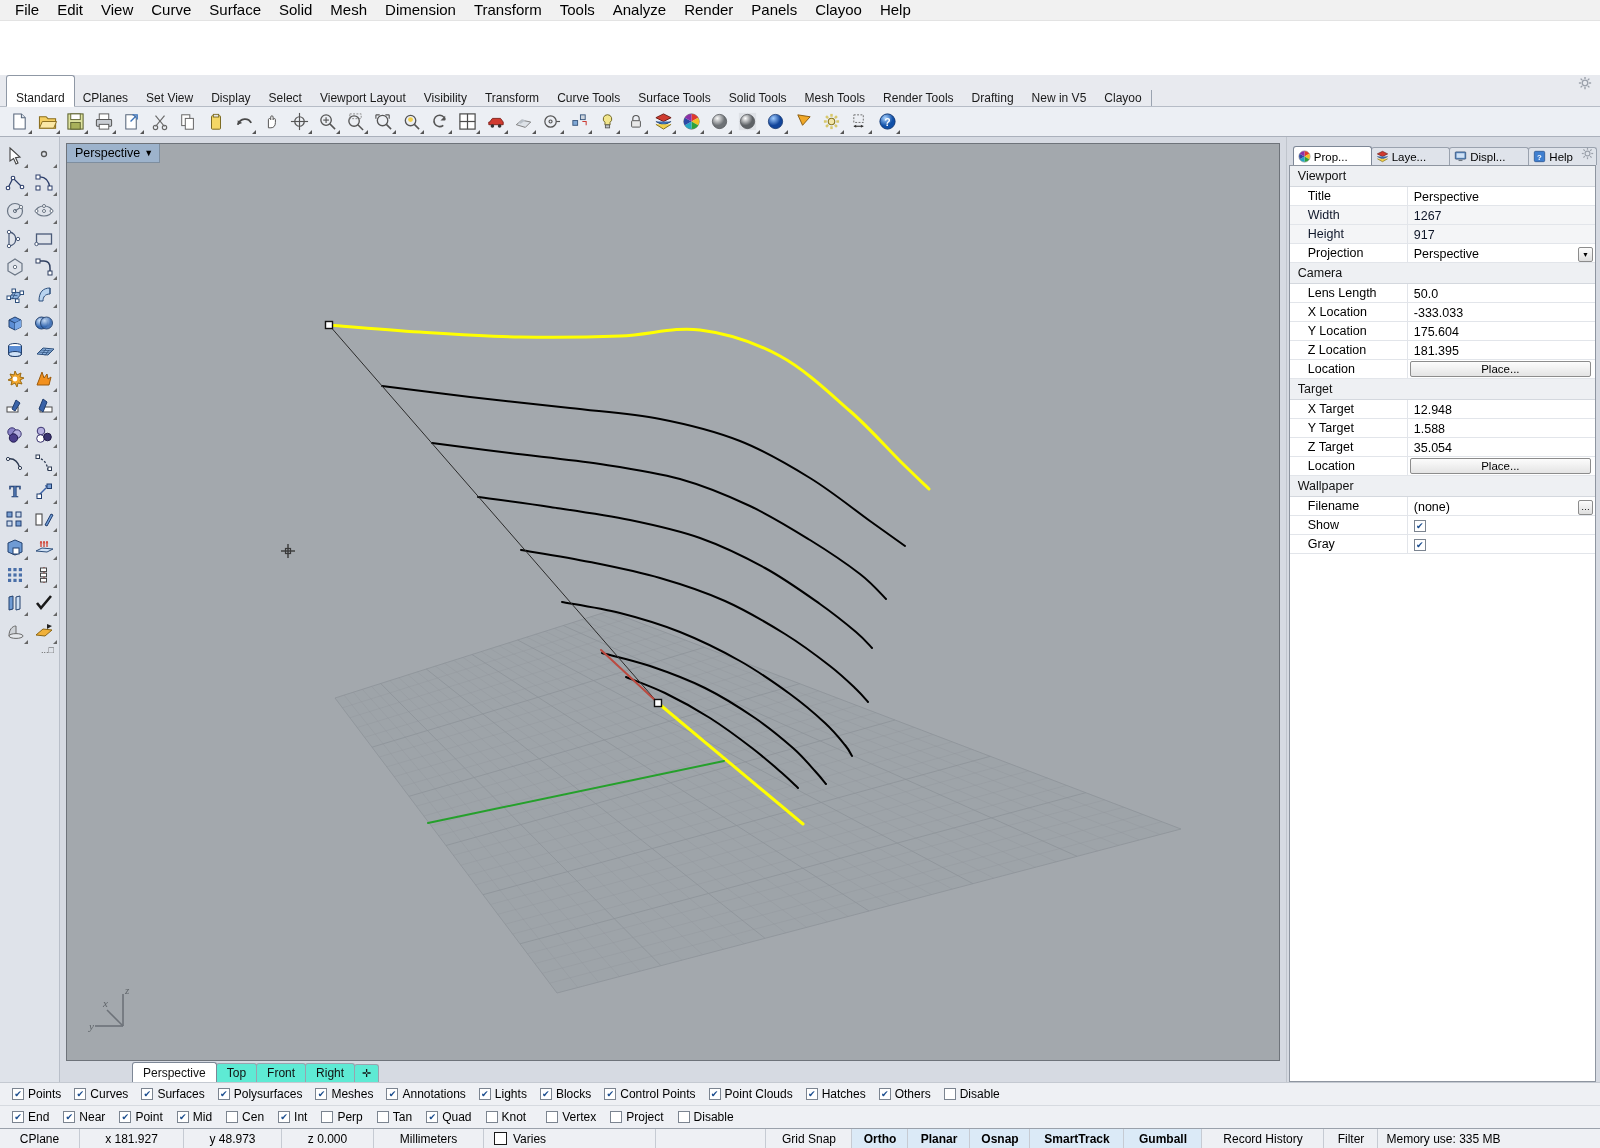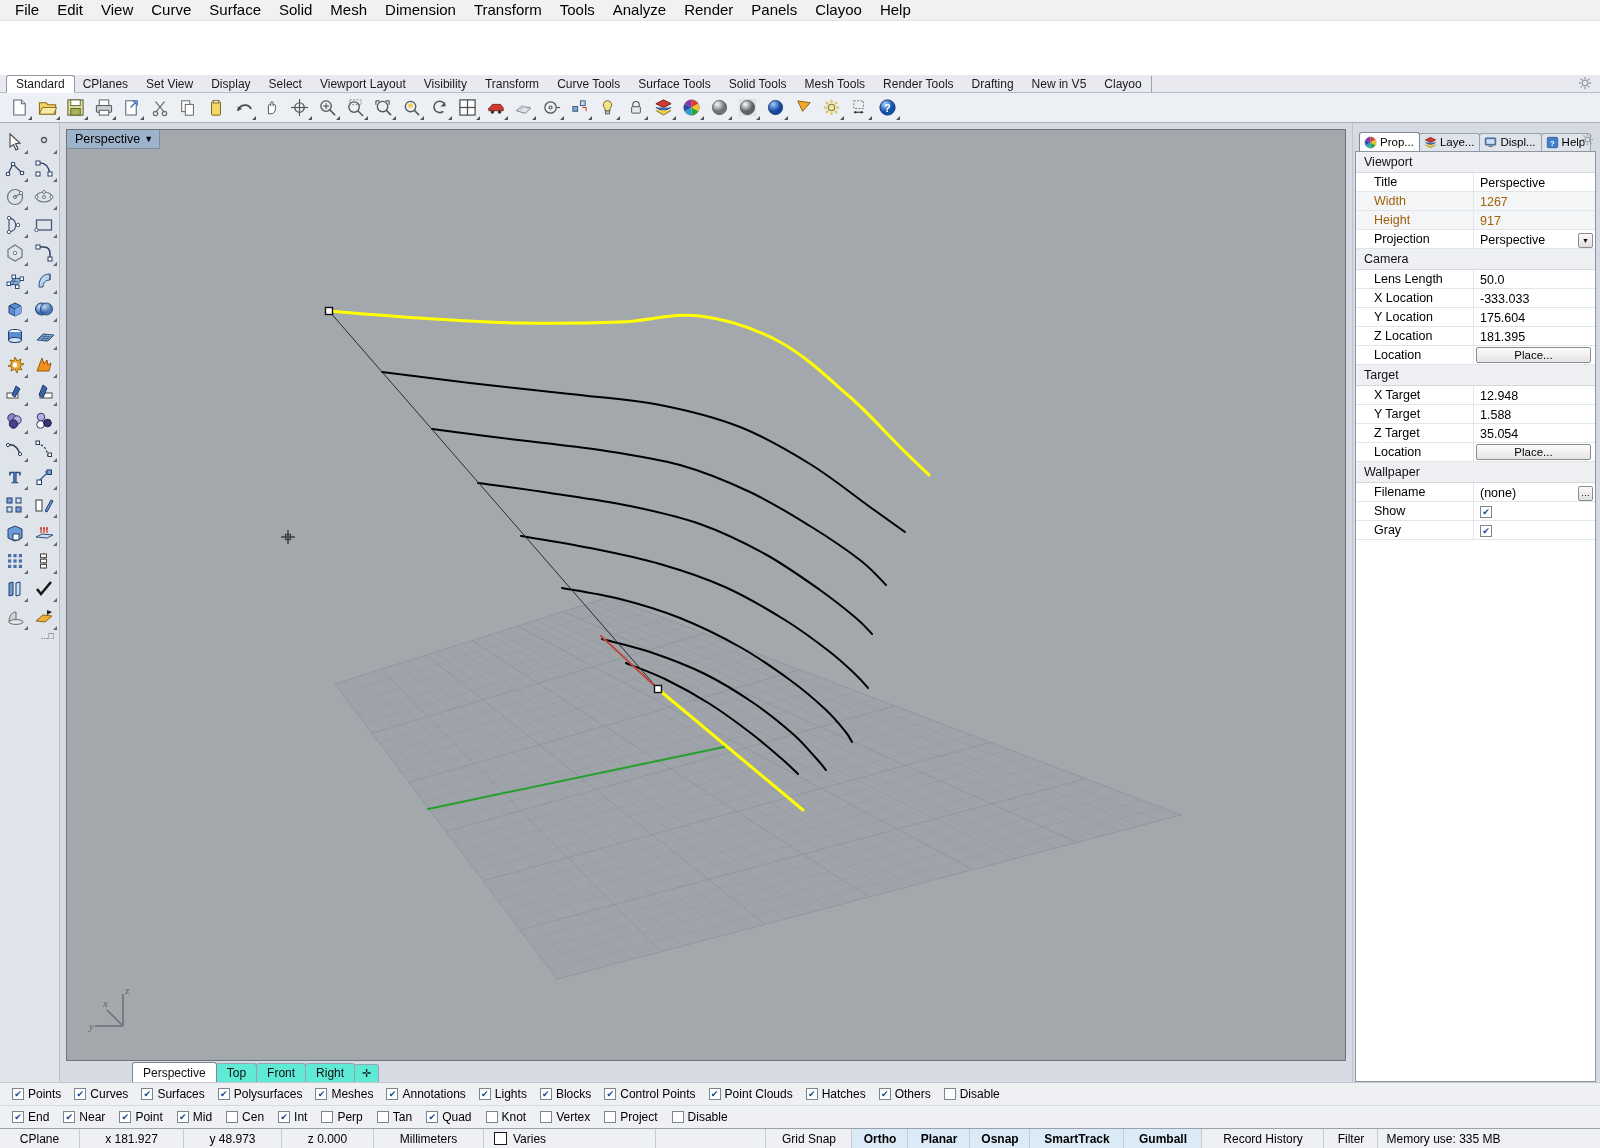--- a/index.html
+++ b/index.html
@@ -91,21 +91,21 @@
     transform: skewX(0deg);
   }
   .ttab.active {
     background:#ffffff;
     border:1px solid #8f98a5;
     border-bottom:1px solid #fff;
     border-radius:3px 3px 0 0;
     font-weight:normal;
     z-index:3;
     margin-bottom:-1px;
-    padding-top:1px;
+    padding-top:15px;
   }
   .tabstrip .gear {
     position:absolute; right:8px; top:1px; width:14px; height:14px;
   }
 
   
   .icontoolbar {
     flex: 0 0 30px;
     background:#eceff4;
     display:flex; align-items:center;
@@ -196,23 +196,23 @@
   
   .rightpanel {
     flex: 0 0 248px;
     background:#d6dae2;
     display:flex; flex-direction:column;
     padding: 6px 4px 0 2px;
     border-left:1px solid #c0c5cd;
   }
   .rptabs { display:flex; align-items:flex-end; height:22px; position:relative; padding-left:4px;}
   .rptab {
-    display:flex; align-items:flex-start; gap:3px;
+    display:flex; align-items:center; gap:3px;
     font-size:11.5px;
-    padding:2px 5px 2px 4px;
+    padding:2px 23px 2px 4px;
     background:#dfe3ea;
     border:1px solid #9aa2ae;
     border-bottom:none;
     border-radius:3px 3px 0 0;
     margin-right:-1px;
     white-space:nowrap;
   }
   .rptab.active { background:#fff; z-index:3; padding-top:3px; border-color:#7d8796;}
   .rptabs .gear2 { position:absolute; right:2px; top:4px; }
   .rpbody {
@@ -236,21 +236,21 @@
     border-right:1px solid #e2e5ea;
     overflow:hidden; white-space:nowrap;
   }
   .rprow .val {
     flex:1 1 auto;
     padding:2px 0 0 6px;
     background:#fff;
     overflow:hidden; white-space:nowrap;
     display:flex; align-items:center;
   }
-  .rprow.dim .lbl, .rprow.dim .val { color:#a16207; background:#f4f5f7; }
+  .rprow.dim .lbl, .rprow.dim .val { color:#0f172a; background:#f4f5f7; }
   .rprow .val.withbtn { padding:1px 2px 1px 2px; }
   .placebtn {
     flex:1 1 auto; height:16px;
     background:linear-gradient(#fcfcfc,#e4e4e4);
     border:1px solid #8c8c8c;
     border-radius:2px;
     font-size:11.5px;
     text-align:center; line-height:14px;
     margin-right:2px;
   }
@@ -1329,21 +1329,21 @@
         <span>Perp</span>
       </div>
       <div class="fitem" style="margin-right: 14px;">
         <span class="chk"></span>
         <span>Tan</span>
       </div>
       <div class="fitem" style="margin-right: 14px;">
         <span class="chk">✔</span>
         <span>Quad</span>
       </div>
-      <div class="fitem" style="margin-right: 14px;">
+      <div class="fitem" style="margin-right: 20px;">
         <span class="chk"></span>
         <span>Knot</span>
       </div>
       <div class="fitem" style="margin-right: 14px;">
         <span class="chk"></span>
         <span>Vertex</span>
       </div>
       <div class="fitem" style="margin-right: 14px;">
         <span class="chk"></span>
         <span>Project</span>

